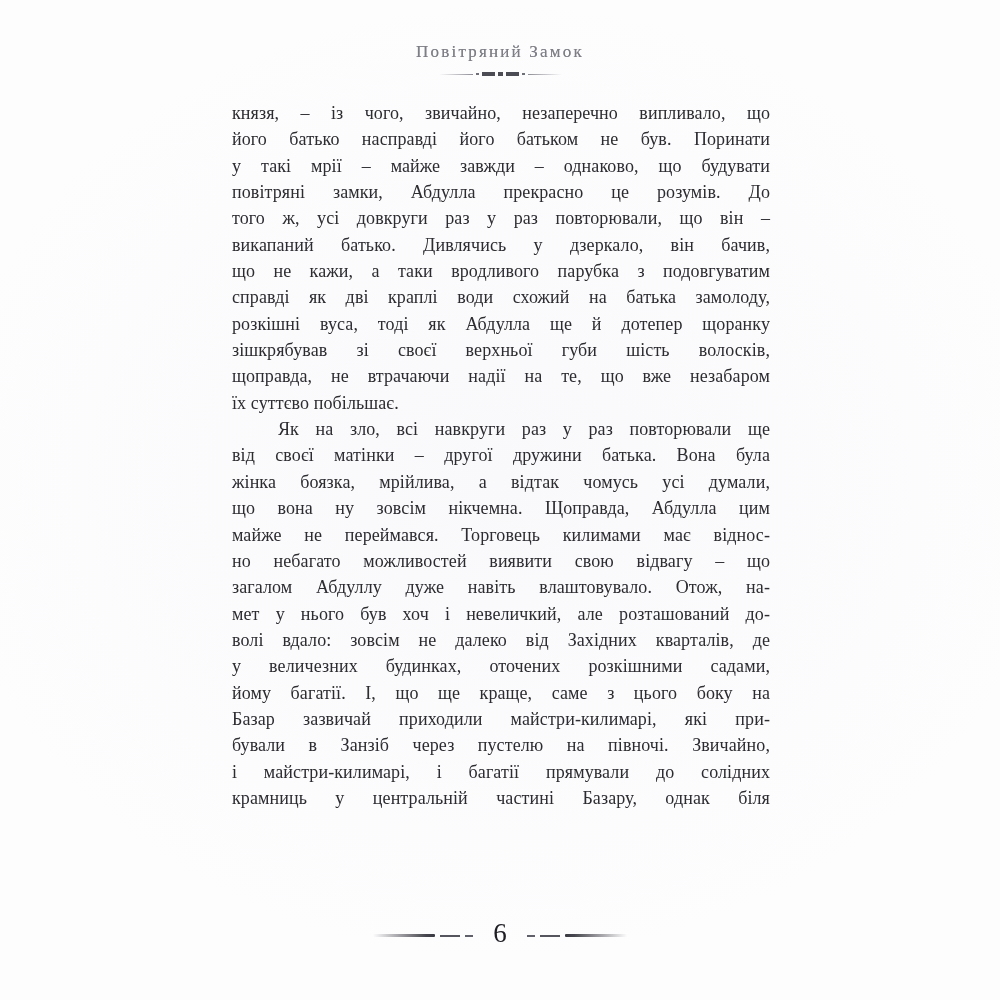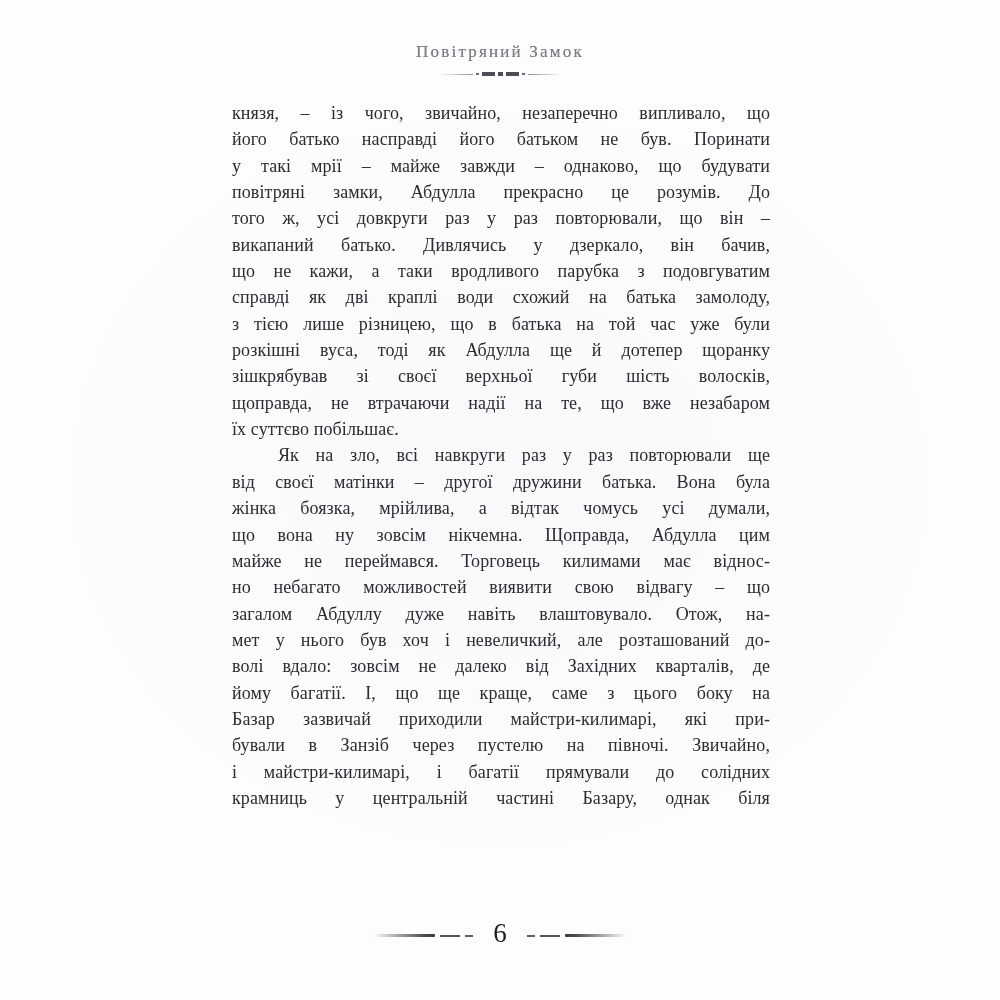--- a/index.html
+++ b/index.html
@@ -99,36 +99,36 @@
   <div class="text-block">
     <div>
       <div class="text-line">князя, – із чого, звичайно, незаперечно випливало, що</div>
       <div class="text-line">його батько насправді його батьком не був. Поринати</div>
       <div class="text-line">у такі мрії – майже завжди – однаково, що будувати</div>
       <div class="text-line">повітряні замки, Абдулла прекрасно це розумів. До</div>
       <div class="text-line">того ж, усі довкруги раз у раз повторювали, що він –</div>
       <div class="text-line">викапаний батько. Дивлячись у дзеркало, він бачив,</div>
       <div class="text-line">що не кажи, а таки вродливого парубка з подовгуватим</div>
       <div class="text-line">справді як дві краплі води схожий на батька замолоду,</div>
-      <div class="text-line">з тією лише різницею, що в батька на той час уже були</div>
       <div class="text-line">розкішні вуса, тоді як Абдулла ще й дотепер щоранку</div>
       <div class="text-line">зішкрябував зі своєї верхньої губи шість волосків,</div>
       <div class="text-line">щоправда, не втрачаючи надії на те, що вже незабаром</div>
       <div class="text-line short">їх суттєво побільшає.</div>
     </div>
     <div>
       <div class="text-line indent">Як на зло, всі навкруги раз у раз повторювали ще</div>
       <div class="text-line">від своєї матінки – другої дружини батька. Вона була</div>
       <div class="text-line">жінка боязка, мрійлива, а відтак чомусь усі думали,</div>
       <div class="text-line">що вона ну зовсім нікчемна. Щоправда, Абдулла цим</div>
       <div class="text-line">майже не переймався. Торговець килимами має віднос-</div>
       <div class="text-line">но небагато можливостей виявити свою відвагу – що</div>
       <div class="text-line">загалом Абдуллу дуже навіть влаштовувало. Отож, на-</div>
       <div class="text-line">мет у нього був хоч і невеличкий, але розташований до-</div>
       <div class="text-line">волі вдало: зовсім не далеко від Західних кварталів, де</div>
+      <div class="text-line">у величезних будинках, оточених розкішними садами,</div>
       <div class="text-line">йому багатії. І, що ще краще, саме з цього боку на</div>
       <div class="text-line">Базар зазвичай приходили майстри-килимарі, які при-</div>
       <div class="text-line">бували в Занзіб через пустелю на півночі. Звичайно,</div>
       <div class="text-line">і майстри-килимарі, і багатії прямували до солідних</div>
       <div class="text-line">крамниць у центральній частині Базару, однак біля</div>
     </div>
   </div>
 
   <div class="footer">
     <div class="footer-rule">

